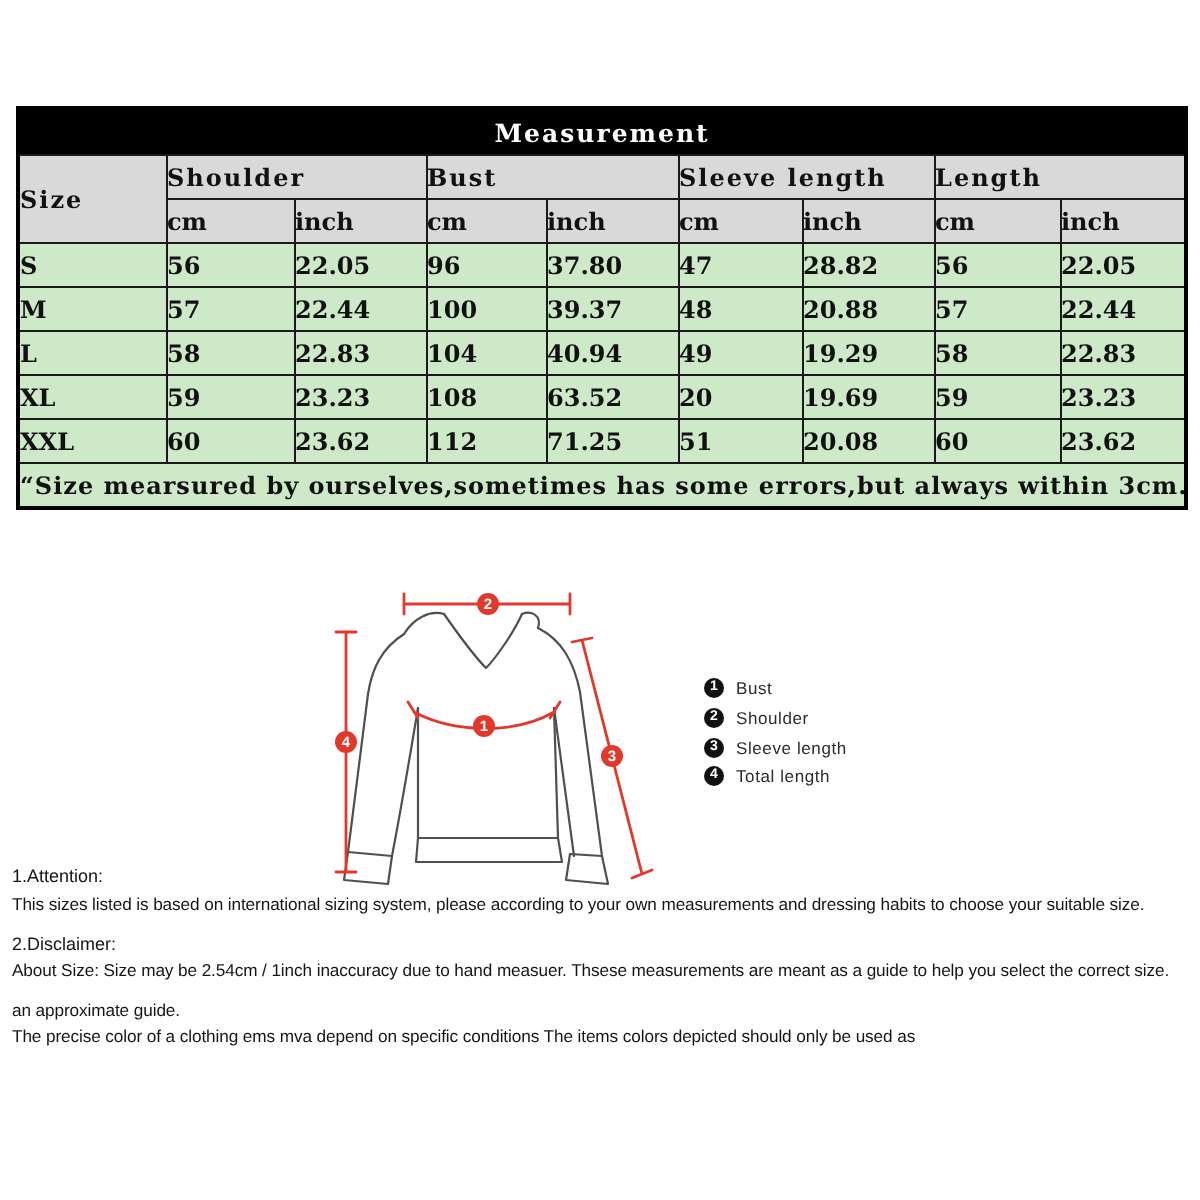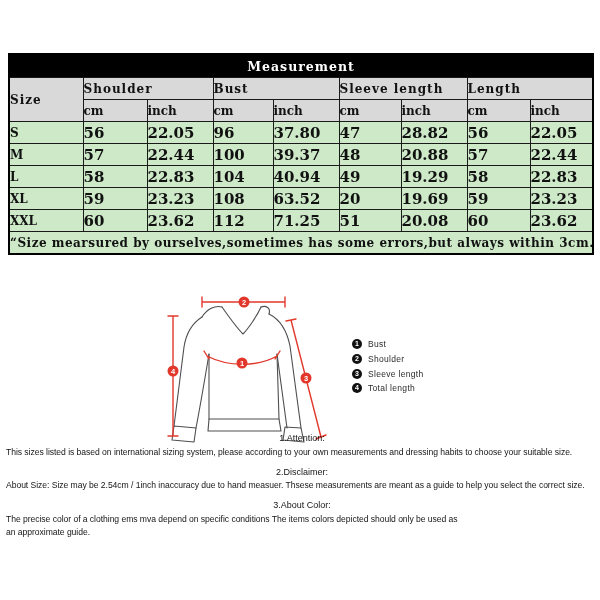--- a/index.html
+++ b/index.html
@@ -18,37 +18,37 @@
     padding:0;overflow:hidden;white-space:nowrap;
   }
   table.size-table{border:2px solid #000;}
   tr.title-row th{
     background:#000;color:#fff;height:22px;font-size:12.5px;letter-spacing:1px;
   }
   tr.group-row td,tr.unit-row td{background:#d9d9d9;font-size:12px;}
   tr.group-row td{height:21px;letter-spacing:1px;}
   tr.unit-row td{height:21px;}
   td.size-head{background:#d9d9d9;font-size:12px;}
-  tr.data-row td{background:#cde9c8;height:21px;font-size:15px;}
+  tr.data-row td{background:#cde9c8;height:21px;font-size:12px;}
   tr.data-row td.size-cell{font-size:12px;}
   tr.note-row td{background:#cde9c8;height:21px;font-size:12px;letter-spacing:.5px;}
   
   .diagram-svg{position:absolute;left:130px;top:268px;}
   .legend{position:absolute;left:352px;top:337px;}
   .legend-item{display:flex;align-items:center;height:14.7px;}
   .legend-bullet{
     display:inline-block;width:10px;height:10px;border-radius:50%;
     background:#111;color:#fff;font-size:7px;line-height:10px;text-align:center;
     margin-right:6px;font-weight:bold;flex:0 0 auto;
   }
   .legend-label{font-size:8.5px;color:#2b2b2b;letter-spacing:.3px;}
   
   .notes{position:absolute;left:6px;top:432px;width:592px;color:#151515;}
   .section{margin-bottom:7px;}
-  .sec-heading{font-size:9px;line-height:13.5px;text-align:center;}
+  .sec-heading{font-size:9px;line-height:13.5px;}
   .sec-line{font-size:8.6px;line-height:13px;white-space:nowrap;letter-spacing:-0.05px;}
 </style>
 </head>
 <body>
 
 <div class="sheet">
 
   <table class="size-table">
     <colgroup>
       <col style="width:74px">
@@ -224,19 +224,18 @@
   <div class="notes">
     <div class="section">
       <div class="sec-heading">1.Attention:</div>
       <div class="sec-line">This sizes listed is based on international sizing system, please according to your own measurements and dressing habits to choose your suitable size.</div>
     </div>
     <div class="section">
       <div class="sec-heading">2.Disclaimer:</div>
       <div class="sec-line">About Size: Size may be 2.54cm / 1inch inaccuracy due to hand measuer. Thsese measurements are meant as a guide to help you select the correct size.</div>
     </div>
     <div class="section">
-      <div class="sec-heading">3.About Color:</div>
+      <div class="sec-line">an approximate guide.</div>
       <div class="sec-line">The precise color of a clothing ems mva depend on specific conditions The items colors depicted should only be used as</div>
-      <div class="sec-line">an approximate guide.</div>
     </div>
   </div>
 
 </div>
 
 </body></html>

